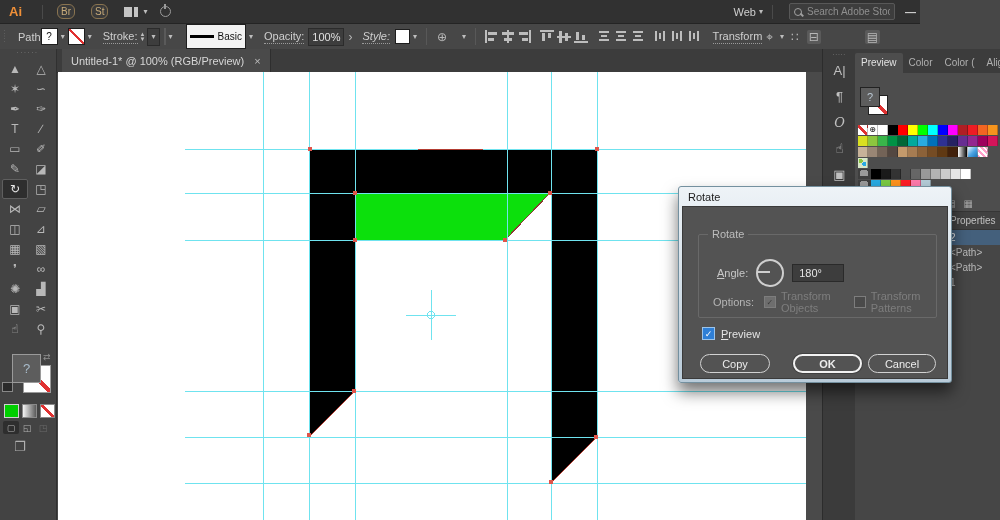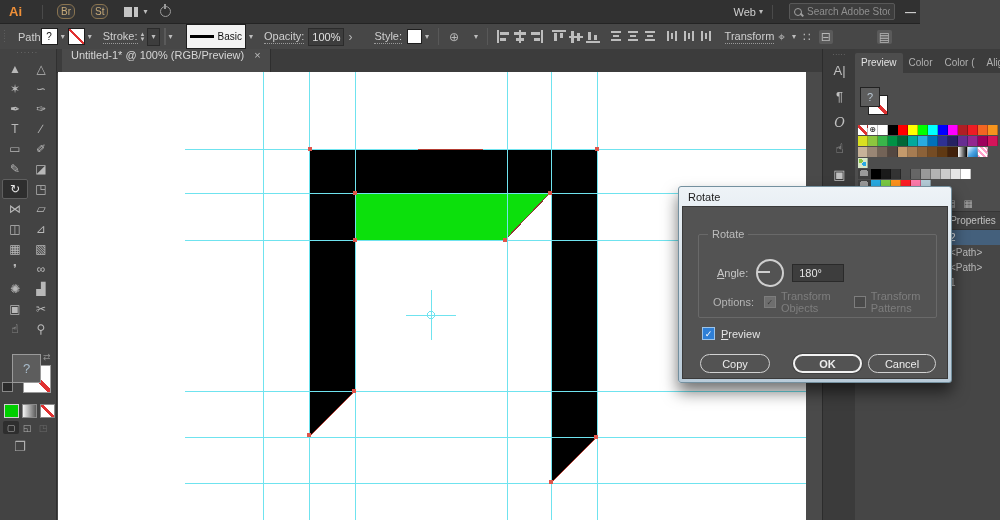--- a/index.html
+++ b/index.html
@@ -57,21 +57,21 @@
   .al-m i.bar{top:6px;left:0;height:2px;width:14px}.al-m i.b1{top:1px;left:2px;height:12px;width:3px}.al-m i.b2{top:3px;left:8px;height:8px;width:3px}
   .al-b i.bar{bottom:0;left:0;height:2px;width:14px}.al-b i.b1{bottom:3px;left:2px;height:8px;width:3px}.al-b i.b2{bottom:3px;left:8px;height:5px;width:3px}
   .d-v i{left:2px;width:10px;height:2px}.d-v i.b1{top:1px}.d-v i.b2{top:5px;left:4px;width:6px}.d-v i.b3{top:9px}
   .d-h i{top:1px;width:2px;height:10px}.d-h i.b1{left:2px}.d-h i.b2{left:6px;top:3px;height:6px}.d-h i.b3{left:10px}
   .cbic{color:#b8b8b8;font-size:12px;margin:0 4px;flex:none;}
   .pressed{background:#5a5a5a;border-radius:2px;padding:0 2px;}
 
   
   #tabbar{position:absolute;left:56px;top:49px;width:766px;height:23px;background:#3c3c3c;
           border-bottom:1px solid #2e2e2e;display:flex;}
-  #doctab{background:#4a4a4a;height:23px;display:flex;align-items:flex-start;padding:0 9px;
+  #doctab{background:#4a4a4a;height:23px;display:flex;align-items:center;padding:0 9px;
           margin-left:6px;color:#d6d6d6;font-size:11px;border-right:1px solid #2e2e2e;}
   #doctab .close{margin-left:10px;color:#bdbdbd;font-size:11px;}
 
   
   #toolbar{position:absolute;left:0;top:49px;width:56px;height:471px;background:#434343;
            border-right:1px solid #303030;}
   #tb-grip{text-align:center;color:#8a8a8a;font-size:6px;letter-spacing:2px;height:8px;}
   #tools{display:flex;flex-wrap:wrap;width:52px;margin:2px 0 0 2px;}
   .tool{width:26px;height:20px;display:flex;align-items:center;justify-content:center;
         color:#b8b8b8;font-size:12px;}
@@ -134,21 +134,21 @@
   .sw.folder{background:#3f3f3f;position:relative;border:none;width:13px;}
   .sw.folder:after{content:"🗀";content:"";position:absolute;left:2px;top:2px;width:8px;height:5px;
                    background:#9a9a9a;box-shadow:0 -2px 0 -1px #9a9a9a;}
   .sw.blank{background:transparent;border:none;}
 
   
   #propblock{position:absolute;left:91px;top:146px;width:54px;}
   #prop-icons{display:flex;color:#a8a8a8;font-size:10px;height:16px;align-items:center;}
   #prop-icons span{margin-right:8px;}
   #prop-header{background:#414141;color:#c2c2c2;font-size:10px;padding:3px 4px;border-top:1px solid #363636;
-               border-bottom:1px solid #363636;text-align:center;}
+               border-bottom:1px solid #363636;}
   .prow{font-size:10px;color:#b9b9b9;padding:2px 4px;height:11px;white-space:nowrap;}
   .prow.sel{background:#44607c;color:#e6e6e6;}
 
   
   #dialog{position:absolute;left:678px;top:186px;width:274px;height:197px;
           background:linear-gradient(#eef3f7,#b9cbd9);border:1px solid #74909f;border-radius:3px;
           box-shadow:0 9px 16px rgba(0,0,0,.55);box-sizing:border-box;}
   #dlg-title{height:19px;display:flex;align-items:center;padding-left:9px;color:#1c1c1c;
              font-size:11px;}
   #dlg-body{position:absolute;left:3px;right:3px;top:19px;bottom:3px;background:#535353;
@@ -222,21 +222,21 @@
     <span id="profile-dd"></span>
     <span class="chev">▾</span>
     <span id="brush-prev">
       <span id="brush-line"></span>
       <span>Basic</span>
     </span>
     <span class="chev">▾</span>
     <span class="dotted" style="margin-left:8px;">Opacity:</span>
     <span class="ddark" style="width:36px;margin-left:4px;">100%</span>
     <span class="cbic">›</span>
-    <span class="dotted" style="margin-left:18px;">Style:</span>
+    <span class="dotted" style="margin-left:6px;font-style:italic;">Style:</span>
     <span class="swbox" style="width:13px;height:13px;margin-left:5px;"></span>
     <span class="chev">▾</span>
     <span class="cb-sep"></span>
     <span class="cbic">⊕</span>
     <span class="pageic"></span>
     <span class="chev">▾</span>
     <span class="cb-sep"></span>
     <span class="alic al-l">
         <i class="bar"></i>
         <i class="b1"></i>

